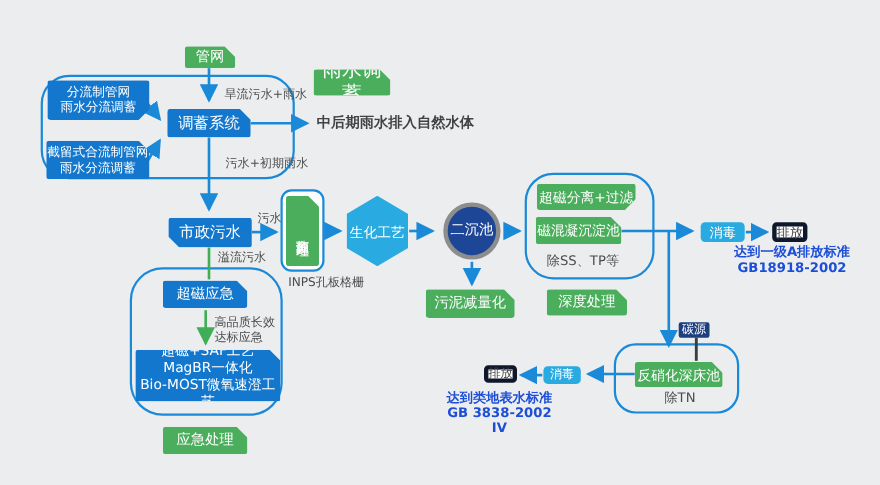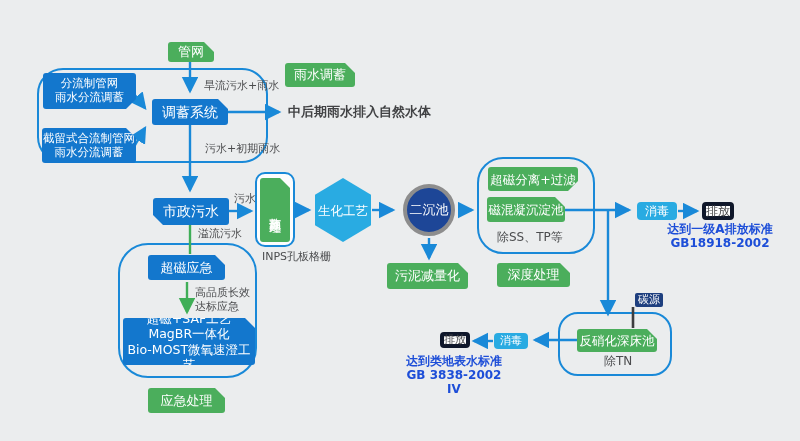--- a/index.html
+++ b/index.html
@@ -73,21 +73,21 @@
       <path d="M493,341 H474" marker-end="url(#ab)"></path>
     </g>
     <g stroke="#3fae57" stroke-width="2.4" fill="none">
       <path d="M190,225 V254"></path>
       <path d="M187,282 V312" marker-end="url(#ag)"></path>
     </g>
     <path d="M633,307 V328" stroke="#3d3d3f" stroke-width="2.6" fill="none"></path>
   </svg>
 
   <div class="box green cut-tr" style="left:168px;top:42px;width:46px;height:20px;font-size:13px;">管网</div>
-  <div class="box green cut-tr" style="left:285px;top:63px;width:70px;height:24px;font-size:13px;">雨水调蓄</div>
+  <div class="box green cut-tr" style="left:285px;top:63px;width:70px;height:24px;font-size:18px;">雨水调蓄</div>
   <div class="box blue cut-br" style="left:43px;top:73px;width:93px;height:36px;font-size:11.5px;">分流制管网
 雨水分流调蓄</div>
   <div class="box blue cut-tr" style="left:42px;top:128px;width:94px;height:35px;font-size:11.5px;">截留式合流制管网
 雨水分流调蓄</div>
   <div class="box blue cut-tr" style="left:152px;top:99px;width:76px;height:26px;font-size:14px;">调蓄系统</div>
 
   <div class="label" style="left:204px;top:79px;">旱流污水+雨水</div>
   <div class="label label-lg" style="left:288px;top:104px;">中后期雨水排入自然水体</div>
   <div class="label" style="left:205px;top:142px;">污水+初期雨水</div>
 
@@ -106,21 +106,21 @@
   <div class="box green cut-br" style="left:488px;top:167px;width:90px;height:24px;font-size:12.5px;">超磁分离+过滤</div>
   <div class="box green cut-tr" style="left:487px;top:197px;width:78px;height:25px;font-size:12.5px;">磁混凝沉淀池</div>
   <div class="label" style="left:497px;top:230px;font-size:12px;">除SS、TP等</div>
   <div class="box green cut-tr" style="left:497px;top:263px;width:73px;height:24px;font-size:13px;">深度处理</div>
 
   <div class="box lightblue" style="left:637px;top:202px;width:40px;height:18px;font-size:12px;">消毒</div>
   <div class="box white-box" style="left:702px;top:202px;width:32px;height:18px;font-size:12px;">排放</div>
   <div class="green-text" style="left:660px;top:223px;width:120px;">达到一级A排放标准
 GB18918-2002</div>
 
-  <div class="box darknavy" style="left:635px;top:293px;width:28px;height:14px;font-size:11px;">碳源</div>
+  <div class="box darknavy" style="left:617px;top:293px;width:28px;height:14px;font-size:11px;">碳源</div>
   <div class="box green cut-tr" style="left:577px;top:329px;width:80px;height:23px;font-size:12.5px;">反硝化深床池</div>
   <div class="label" style="left:604px;top:354px;font-size:12px;">除TN</div>
   <div class="box lightblue" style="left:494px;top:333px;width:34px;height:16px;font-size:11px;">消毒</div>
   <div class="box white-box" style="left:440px;top:332px;width:30px;height:16px;font-size:11px;">排放</div>
   <div class="green-text" style="left:398px;top:355px;width:112px;">达到类地表水标准
 GB 3838-2002 IV</div>
 
   <div class="box blue cut-tr" style="left:148px;top:255px;width:77px;height:25px;font-size:13px;">超磁应急</div>
   <div class="label" style="left:195px;top:286px;">高品质长效
 达标应急</div>

